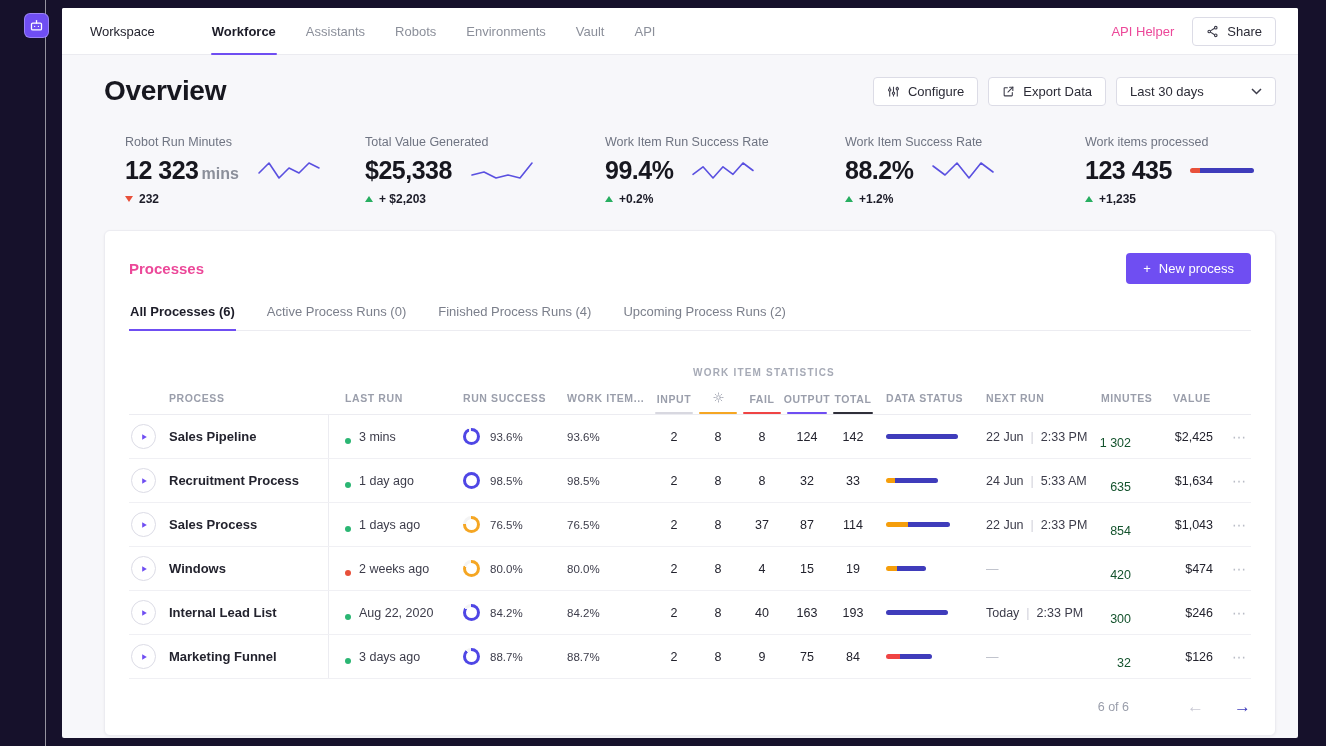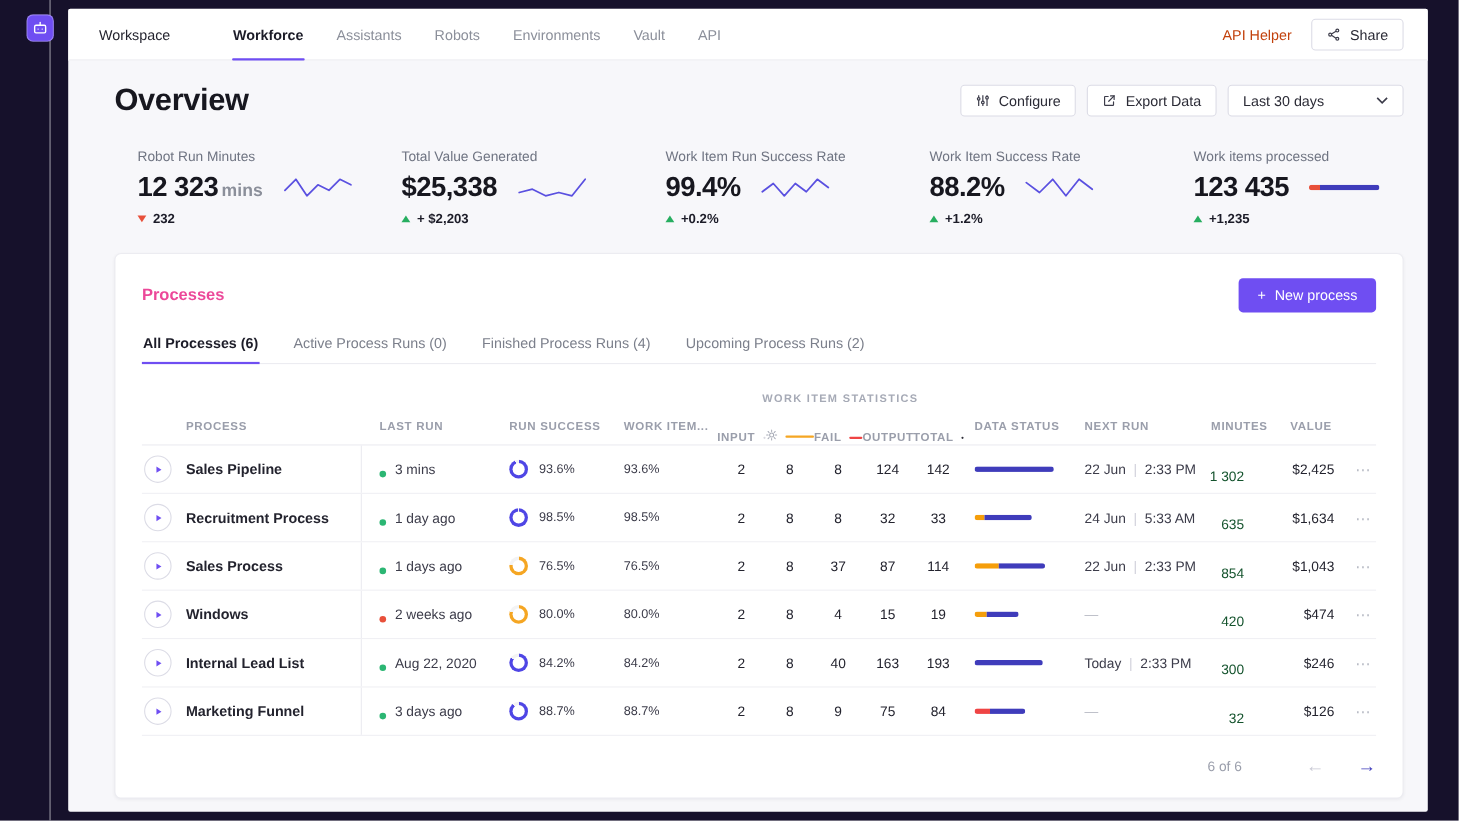--- a/index.html
+++ b/index.html
@@ -20,21 +20,21 @@
   
   .window { position:absolute; left:62px; top:8px; width:1236px; height:730px; background:#f7f7fa; border-radius:2px; overflow:hidden; display:flex; flex-direction:column; }
   
   .navbar { height:47px; flex:none; background:#fff; border-bottom:1px solid #ebebf0; display:flex; align-items:center; padding:0 22px 0 28px; }
   .workspace-label { font-size:13px; font-weight:500; color:#23232e; margin-right:42px; cursor:pointer; }
   .nav-tabs { display:flex; height:100%; }
   .nav-tab { display:flex; align-items:center; padding:0 15px; font-size:13px; color:#8b8f9a; background:none; border:none; font-family:inherit; position:relative; cursor:pointer; }
   .nav-tab.active { color:#1c1c28; font-weight:700; }
   .nav-tab.active::after { content:""; position:absolute; left:14px; right:14px; bottom:-1px; height:2px; background:#6f4ef2; border-radius:1px; }
   .nav-right { margin-left:auto; display:flex; align-items:center; gap:18px; }
-  .api-helper { font-size:13px; color:#c2410c; cursor:pointer; }
+  .api-helper { font-size:13px; color:#ec4899; cursor:pointer; }
   .btn { display:inline-flex; align-items:center; gap:8px; background:#fff; border:1px solid #dcdce6; border-radius:4px; padding:6px 13px; font-size:13px; color:#2b2b36; font-family:inherit; cursor:pointer; white-space:nowrap; }
   .btn .i { display:inline-flex; align-items:center; }
   
   .content { flex:1; padding:0 22px 0 42px; }
   .page-header { display:flex; align-items:center; margin-top:20px; }
   .page-title { font-size:28px; font-weight:800; letter-spacing:-.3px; color:#17171f; }
   .header-actions { margin-left:auto; display:flex; align-items:center; gap:10px; }
   .select { width:160px; justify-content:space-between; }
   
   .kpis { display:flex; margin-top:28px; padding-left:21px; }
@@ -54,25 +54,25 @@
   .card { margin-top:24px; background:#fff; border:1px solid #ececf1; border-radius:6px; box-shadow:0 1px 3px rgba(20,20,43,.05); padding:0 24px; }
   .card-header { display:flex; align-items:center; padding-top:22px; }
   .card-title { font-size:15px; font-weight:700; color:#ec4899; }
   .new-process-btn { margin-left:auto; display:inline-flex; align-items:center; gap:8px; background:#6f4ef2; color:#fff; border:none; border-radius:4px; padding:8px 17px; font-size:13px; font-family:inherit; cursor:pointer; }
   .ptabs { display:flex; gap:30px; margin-top:20px; border-bottom:1px solid #ececf1; }
   .ptab { padding:0 1px 11px; font-size:13px; color:#7b7f8b; background:none; border:none; font-family:inherit; position:relative; cursor:pointer; }
   .ptab.active { color:#1c1c28; font-weight:700; }
   .ptab.active::after { content:""; position:absolute; left:0; right:0; bottom:-1px; height:2px; background:#6f4ef2; }
   
   .tgrid { display:grid; grid-template-columns:40px 160px 118px 100px 105px 44px 44px 44px 46px 46px 100px 120px 60px 70px 1fr; align-items:center; }
-  .group-row { margin-top:26px; }
+  .group-row { margin-top:36px; }
   .group-label { grid-column:6 / span 5; text-align:center; font-size:10px; font-weight:700; letter-spacing:1.2px; color:#a6aab6; }
   .head-row { margin-top:14px; align-items:end; }
   .hcell { font-size:10.5px; font-weight:700; letter-spacing:.6px; color:#9a9eab; padding-bottom:10px; text-transform:uppercase; }
-  .stat-h { display:flex; align-items:center; gap:7px; padding-bottom:0; }
+  .stat-h { display:flex; flex-direction:column; align-items:center; gap:7px; padding-bottom:0; }
   .stat-underline { height:2px; width:calc(100% - 6px); border-radius:1px; }
   .tbody { border-top:1px solid #ececf1; }
   .trow { height:44px; border-bottom:1px solid #f0f0f4; }
   .cell { font-size:12.5px; color:#3c3c4a; }
   .c-play { display:flex; justify-content:flex-start; padding-left:2px; }
   .play-btn { width:25px; height:25px; border-radius:50%; border:1px solid #dcdce6; background:#fff; display:flex; align-items:center; justify-content:center; cursor:pointer; padding:0; }
   .c-name { align-self:stretch; display:flex; align-items:center; border-right:1px solid #ececf1; font-size:13px; font-weight:700; color:#23232e; cursor:pointer; }
   .col-last { padding-left:16px; }
   .c-last { display:flex; align-items:flex-end; gap:8px; }
   .dot { width:6px; height:6px; border-radius:50%; flex:none; }

